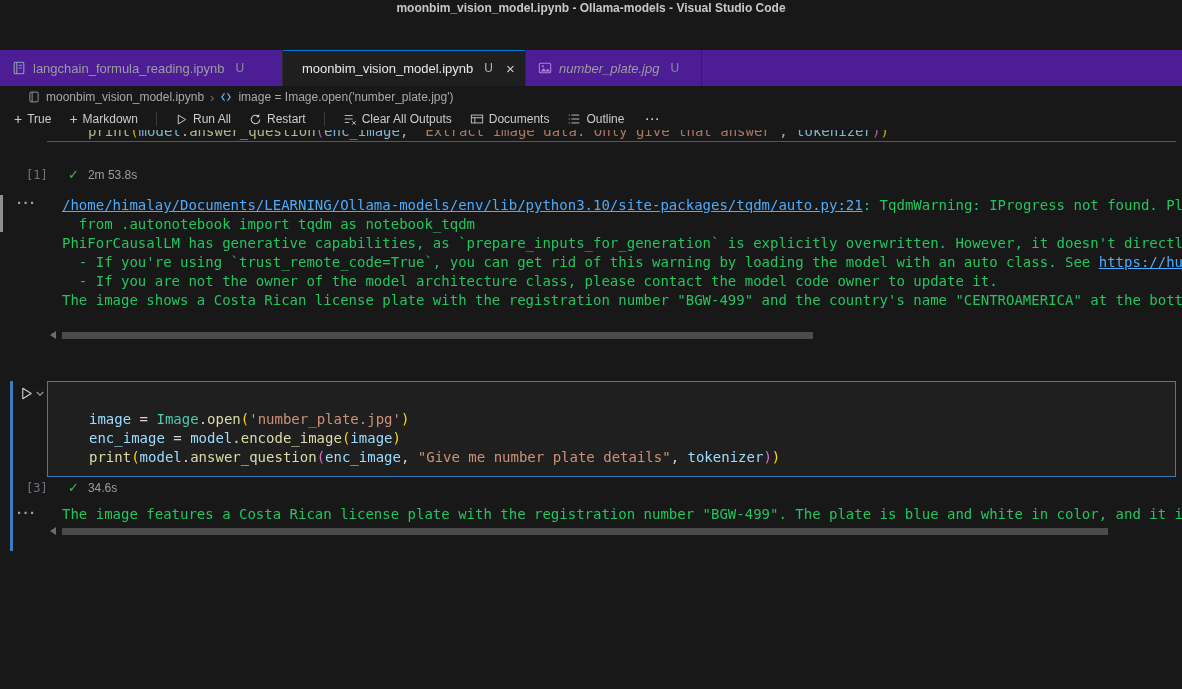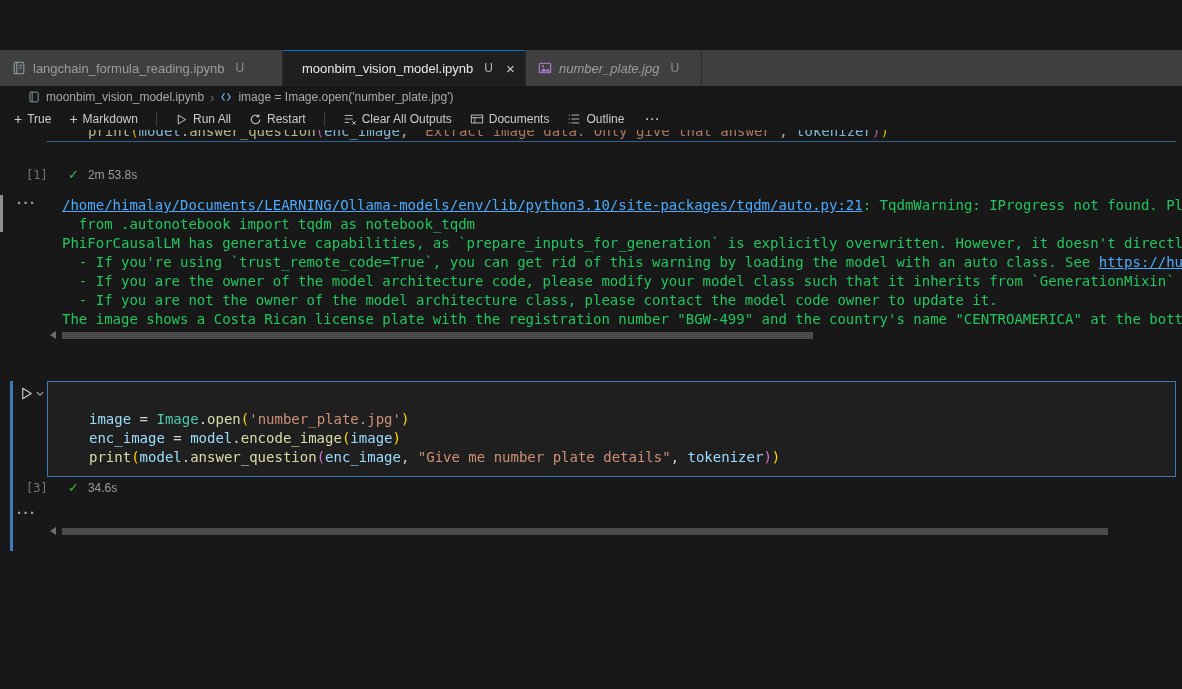--- a/index.html
+++ b/index.html
@@ -5,21 +5,21 @@
   html,body{margin:0;padding:0;background:#181818;}
   .app{position:relative;width:1182px;height:689px;background:#181818;overflow:hidden;
        font-family:"Liberation Sans","DejaVu Sans",sans-serif;color:#cccccc;}
 
   
   .titlebar{position:absolute;top:0;left:0;right:0;height:16px;background:#181818;
             display:flex;align-items:center;justify-content:center;}
   .titlebar span{font-size:12px;font-weight:700;color:#c8c8c8;}
 
   
-  .tabs{position:absolute;top:50px;left:0;right:0;height:36px;background:#404040;
+  .tabs{position:absolute;top:50px;left:0;right:0;height:36px;background:#4c1d95;
         border-bottom:4px solid #a3a3a3;display:flex;}
   .tab{box-sizing:border-box;display:flex;align-items:center;gap:7px;padding:0 12px;
        border-right:1px solid #2b2b2b;font-size:13px;color:#9d9d9d;position:relative;cursor:pointer;}
   .tab.active{background:#1f1f1f;color:#e8e8e8;}
   .tab.active::before{content:"";position:absolute;top:0;left:0;right:0;height:1px;background:#0078d4;}
   .tab .badge{font-size:12px;color:#8f8f8f;margin-left:4px;}
   .tab.active .badge{color:#b5b5b5;}
   .tab .close{font-size:15px;color:#cccccc;margin-left:6px;line-height:1;}
   .tab.preview .label{font-style:italic;}
 
@@ -73,20 +73,23 @@
   .run-btn{position:absolute;left:19px;top:386px;display:flex;align-items:flex-start;cursor:pointer;}
   .run-chevron{margin-left:2px;margin-top:5px;}
 
   .left-strip{position:absolute;left:0;top:195px;width:3px;height:37px;background:#8f8f8f;}
 </style>
 </head>
 <body>
 
 <div class="app">
 
+  <div class="titlebar">
+    <span>moonbim_vision_model.ipynb - Ollama-models - Visual Studio Code</span>
+  </div>
 
   <div class="tabs">
     <div class="tab" style="width:283px">
       <svg width="14" height="14" viewBox="0 0 16 16">
           <rect x="2.5" y="1.5" width="11" height="13" rx="1.5" fill="none" stroke="#90a4ab" stroke-width="1.2"></rect>
           <line x1="5.5" y1="1.5" x2="5.5" y2="14.5" stroke="#90a4ab" stroke-width="1.2"></line>
           <line x1="7.5" y1="5" x2="11.5" y2="5" stroke="#90a4ab"></line>
           <line x1="7.5" y1="8" x2="11.5" y2="8" stroke="#90a4ab"></line>
         </svg>
       <span class="label">langchain_formula_reading.ipynb</span>
@@ -186,21 +189,20 @@
   </div>
 
   <div class="left-strip"></div>
 
   <div class="kebab" style="top:198px">···</div>
   <div class="outblock" style="top:196px;height:134px">
       <div class="out-line"><span class="seg-link">/home/himalay/Documents/LEARNING/Ollama-models/env/lib/python3.10/site-packages/tqdm/auto.py:21</span><span class="seg-text">: TqdmWarning: IProgress not found. Pl</span></div>
       <div class="out-line"><span class="seg-text">  from .autonotebook import tqdm as notebook_tqdm</span></div>
       <div class="out-line"><span class="seg-text">PhiForCausalLM has generative capabilities, as `prepare_inputs_for_generation` is explicitly overwritten. However, it doesn't directl</span></div>
       <div class="out-line"><span class="seg-text">  - If you're using `trust_remote_code=True`, you can get rid of this warning by loading the model with an auto class. See </span><span class="seg-link">https://hu</span></div>
-      <div class="out-line"><span class="seg-text">  - If you are the owner of the model architecture code, please modify your model class such that it inherits from `GenerationMixin`</span></div>
       <div class="out-line"><span class="seg-text">  - If you are not the owner of the model architecture class, please contact the model code owner to update it.</span></div>
       <div class="out-line"><span class="seg-text">The image shows a Costa Rican license plate with the registration number "BGW-499" and the country's name "CENTROAMERICA" at the bott</span></div>
     </div>
   <span class="scroll-arrow" style="left:50px;top:331px"></span>
   <div class="hscroll" style="left:62px;top:332px;width:751px"></div>
 
   <div class="active-cell-bar"></div>
 
   <div class="run-btn">
     <svg width="15" height="15" viewBox="0 0 16 16" fill="none" stroke="#cfcfcf" stroke-width="1.2">
@@ -220,16 +222,19 @@
       </div>
   </div>
 
   <div class="exec-row" style="top:480px">
     <span class="exec-count">[3]</span>
     <span class="exec-check">✓</span>
     <span class="exec-time">34.6s</span>
   </div>
 
   <div class="kebab" style="top:508px">···</div>
+  <div class="outblock" style="top:505px;height:19px">
+      <div class="out-line"><span class="seg-text">The image features a Costa Rican license plate with the registration number "BGW-499". The plate is blue and white in color, and it i</span></div>
+    </div>
   <span class="scroll-arrow" style="left:50px;top:527px"></span>
   <div class="hscroll" style="left:62px;top:528px;width:1046px"></div>
 
 </div>
 
 </body></html>

